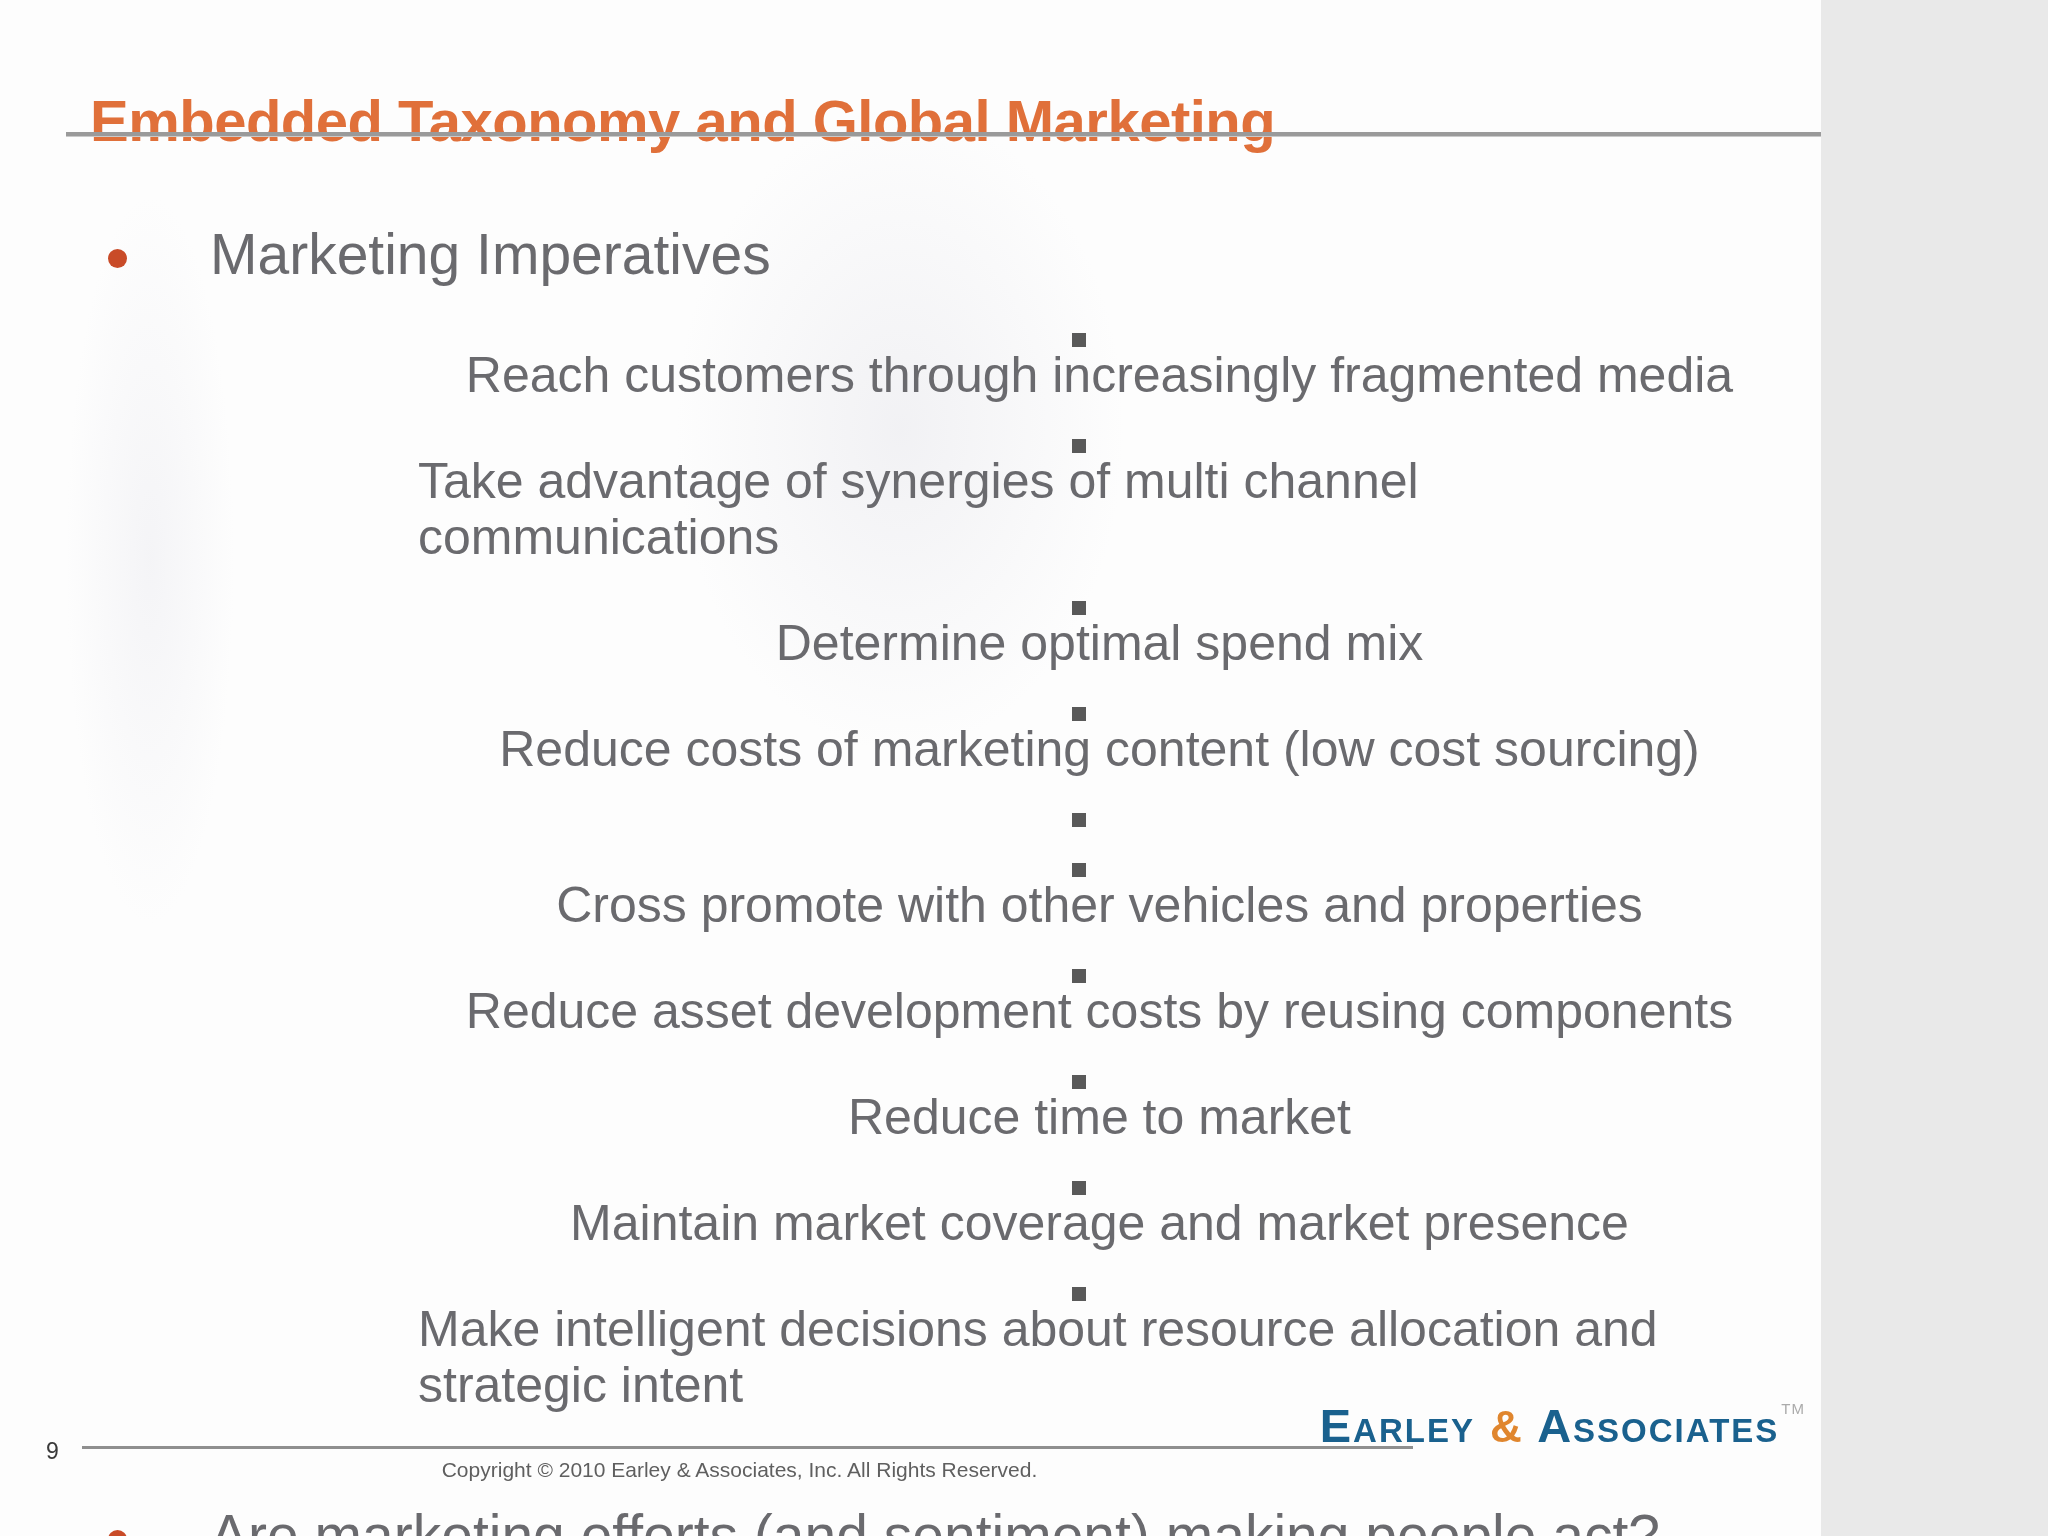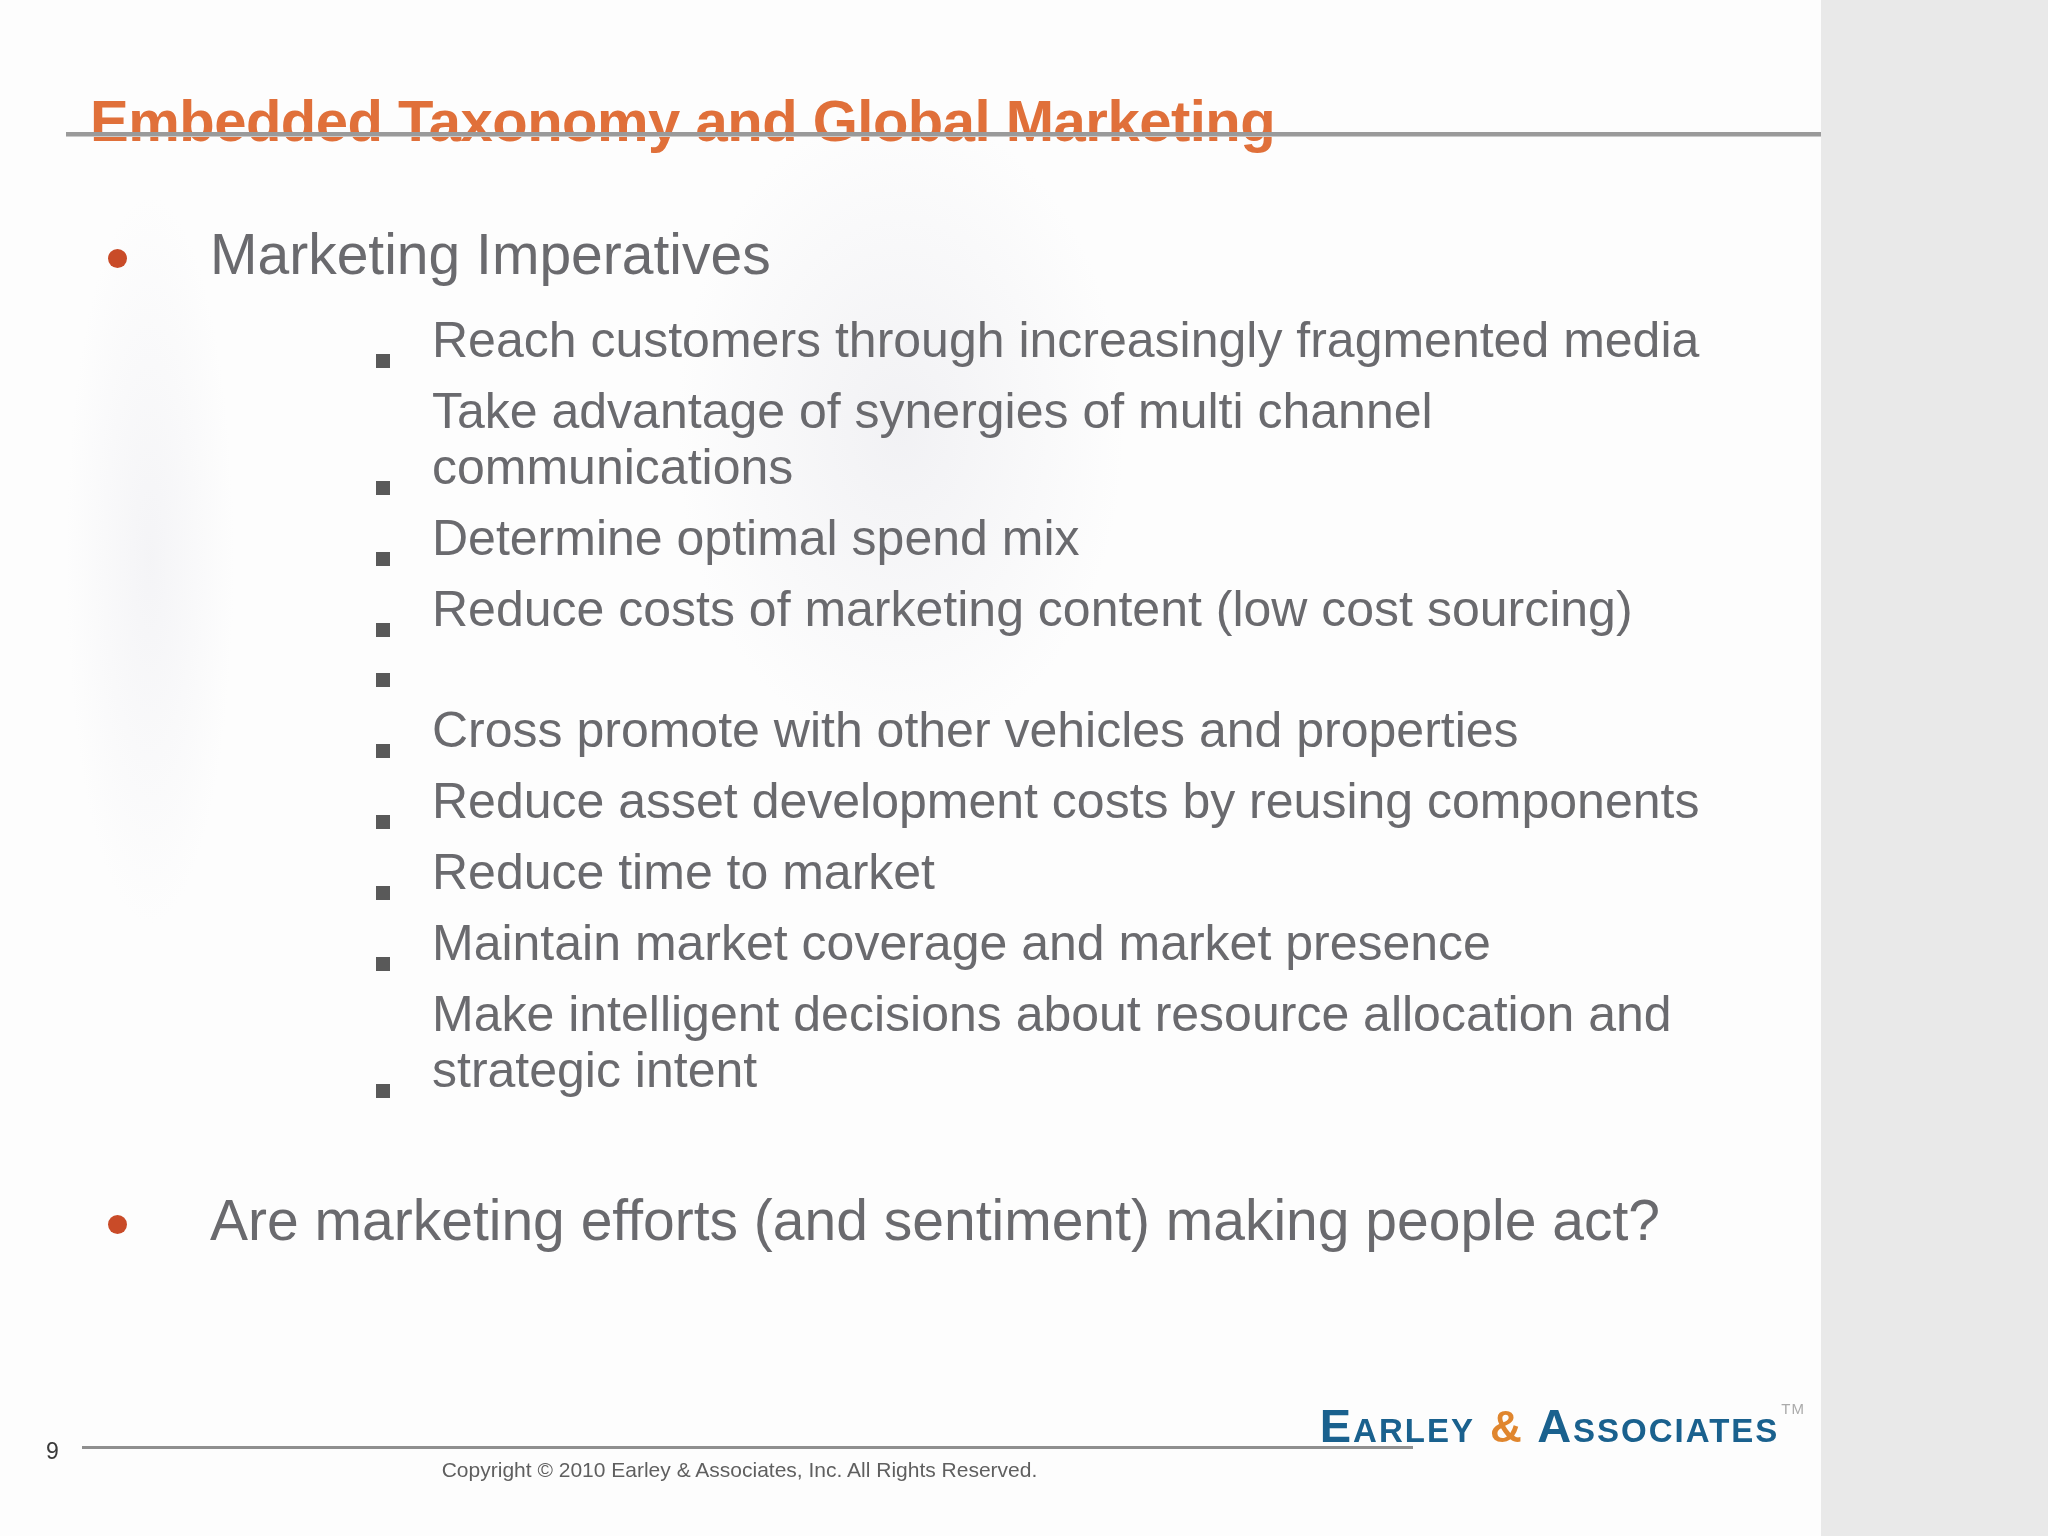--- a/index.html
+++ b/index.html
@@ -43,23 +43,23 @@
     font-size:57px; line-height:64px;gap:27px;
   }
   .l1 + .l1{margin-top:75px;}
   .l1 .dot{
     flex:none; width:19px; height:19px; border-radius:50%;
     background:var(--bullet-red); margin-top:27px;
   }
   .l1 .l1txt{margin-left:56px;}
   .l2list{margin-top:26px;}
   .l2{
-    display:flex; align-items:flex-end;
+    display:flex; align-items:center;
     margin:0 0 15px 222px; color:var(--body-gray);
-    font-size:50px; line-height:56px;
+    font-size:50px; line-height:56px;flex-direction:column;
   }
   .l2 .sq{
     flex:none; width:14px; height:14px;
     background:var(--sub-bullet-gray); margin-top:21px;
   }
   .l2 .l2txt{margin-left:42px; max-width:1560px;}
   .page-number{
     position:absolute; left:46px; top:1438px;
     font-size:23px; color:var(--page-num-gray);
   }

